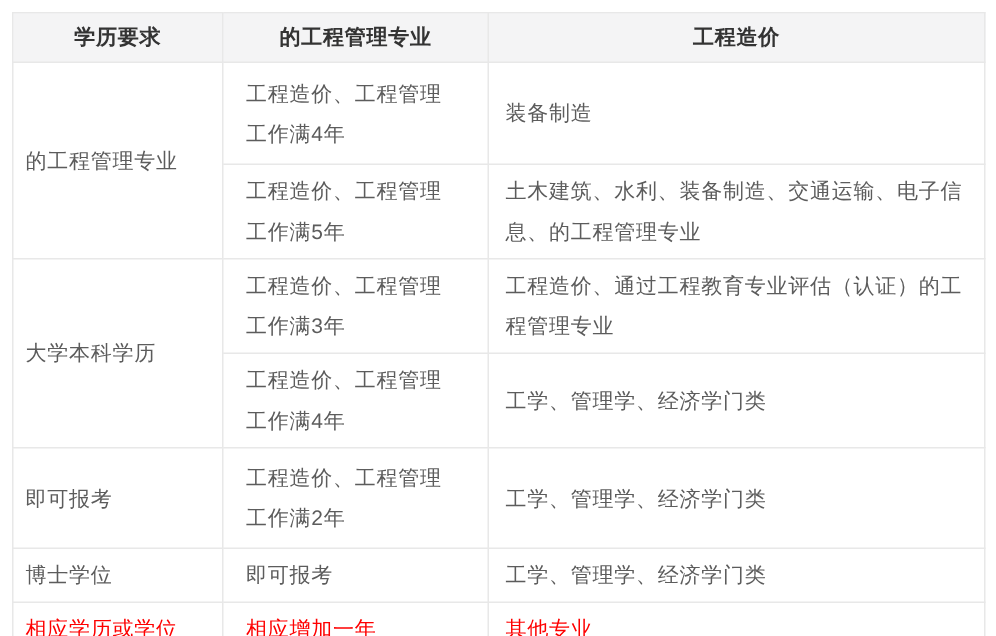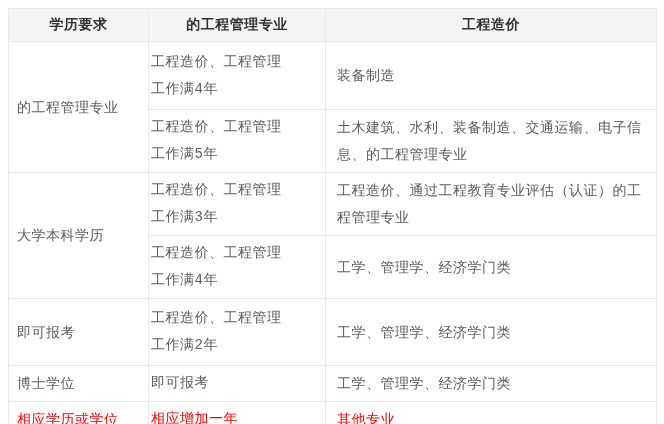--- a/index.html
+++ b/index.html
@@ -37,21 +37,21 @@
     padding: 2px 4px;
     letter-spacing: 0.5px;
   }
   .req-table td {
     color: #5c5c5c;
     line-height: 27px;
     letter-spacing: 0.5px;
     padding: 4px 10px;
   }
   td.edu-cell   { padding-left: 8px;  }
-  td.years-cell { padding-left: 2px; padding-right: 12px; white-space: pre-line; font-family: Liberation Mono, monospace; }
+  td.years-cell { padding-left: 15px; padding-right: 12px; white-space: pre-line; }
   td.majors-cell{ padding-left: 11px; padding-right: 12px; }
   tr.r1 td { height: 68px; }
   tr.r2 td { height: 58px; }
   tr.r3 td { height: 57px; }
   tr.r4 td { height: 61px; }
   tr.r5 td { height: 67px; }
   tr.r6 td { height: 30px; margin-left: 11px; }
   tr.r7 td { height: 33px; }
   tr.highlight-row td { color: #fe0000; }
 </style>

